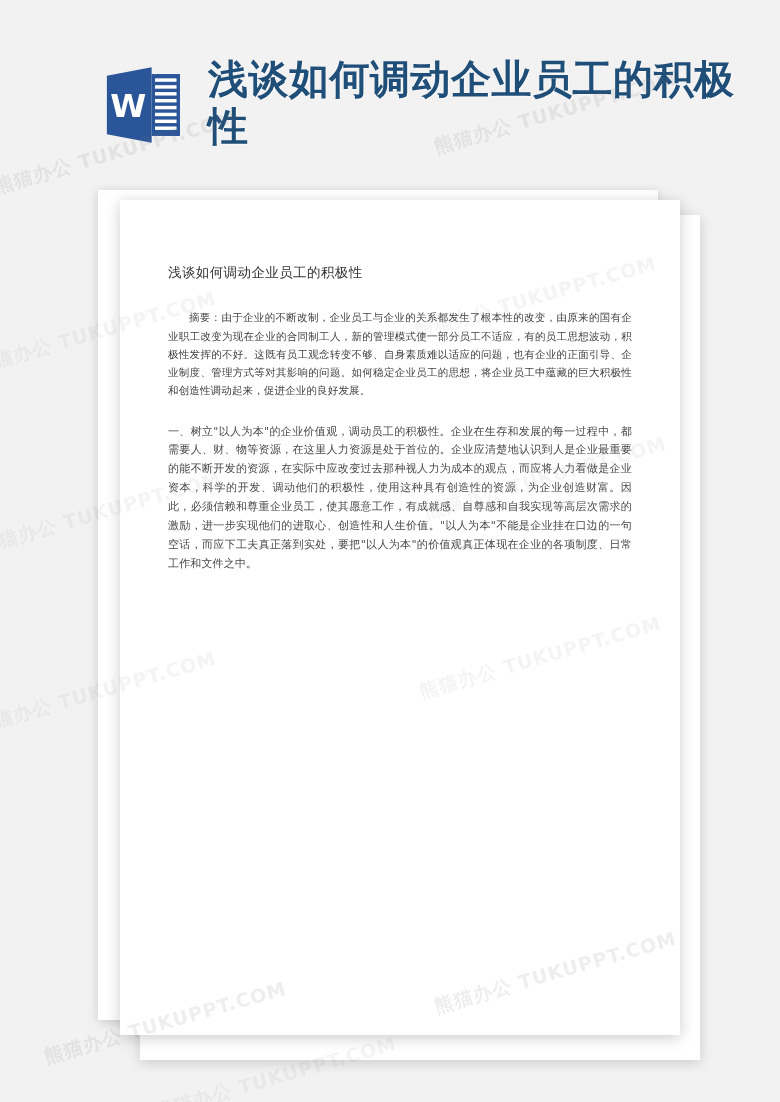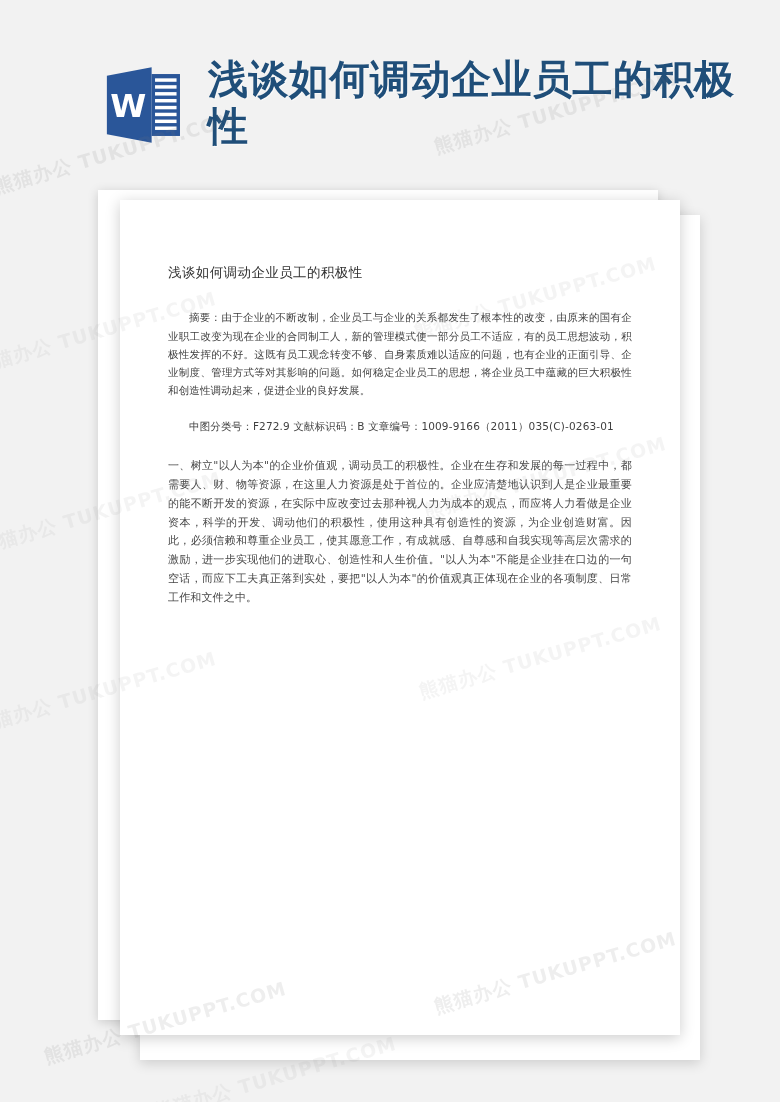--- a/index.html
+++ b/index.html
@@ -150,21 +150,20 @@
   <div class="sheet sheet-mid"></div>
 
   <div class="sheet sheet-front">
     <div class="doc-body">
 
       <div class="doc-heading">浅谈如何调动企业员工的积极性</div>
 
       <p class="para meta abstract indent">摘要：由于企业的不断改制，企业员工与企业的关系都发生了根本性的改变，由原来的国有企业职工改变为现在企业的合同制工人，新的管理模式使一部分员工不适应，有的员工思想波动，积极性发挥的不好。这既有员工观念转变不够、自身素质难以适应的问题，也有企业的正面引导、企业制度、管理方式等对其影响的问题。如何稳定企业员工的思想，将企业员工中蕴藏的巨大积极性和创造性调动起来，促进企业的良好发展。</p>
 
 
-      <p class="para meta indent">中图分类号：F272.9 文献标识码：B 文章编号：1009-9166（2011）035(C)-0263-01</p>
 
       <div class="spacer-s"></div>
 
       <p class="para section">一、树立"以人为本"的企业价值观，调动员工的积极性。企业在生存和发展的每一过程中，都需要人、财、物等资源，在这里人力资源是处于首位的。企业应清楚地认识到人是企业最重要的能不断开发的资源，在实际中应改变过去那种视人力为成本的观点，而应将人力看做是企业资本，科学的开发、调动他们的积极性，使用这种具有创造性的资源，为企业创造财富。因此，必须信赖和尊重企业员工，使其愿意工作，有成就感、自尊感和自我实现等高层次需求的激励，进一步实现他们的进取心、创造性和人生价值。"以人为本"不能是企业挂在口边的一句空话，而应下工夫真正落到实处，要把"以人为本"的价值观真正体现在企业的各项制度、日常工作和文件之中。</p>
 
 
 
 
     </div>
   </div>

